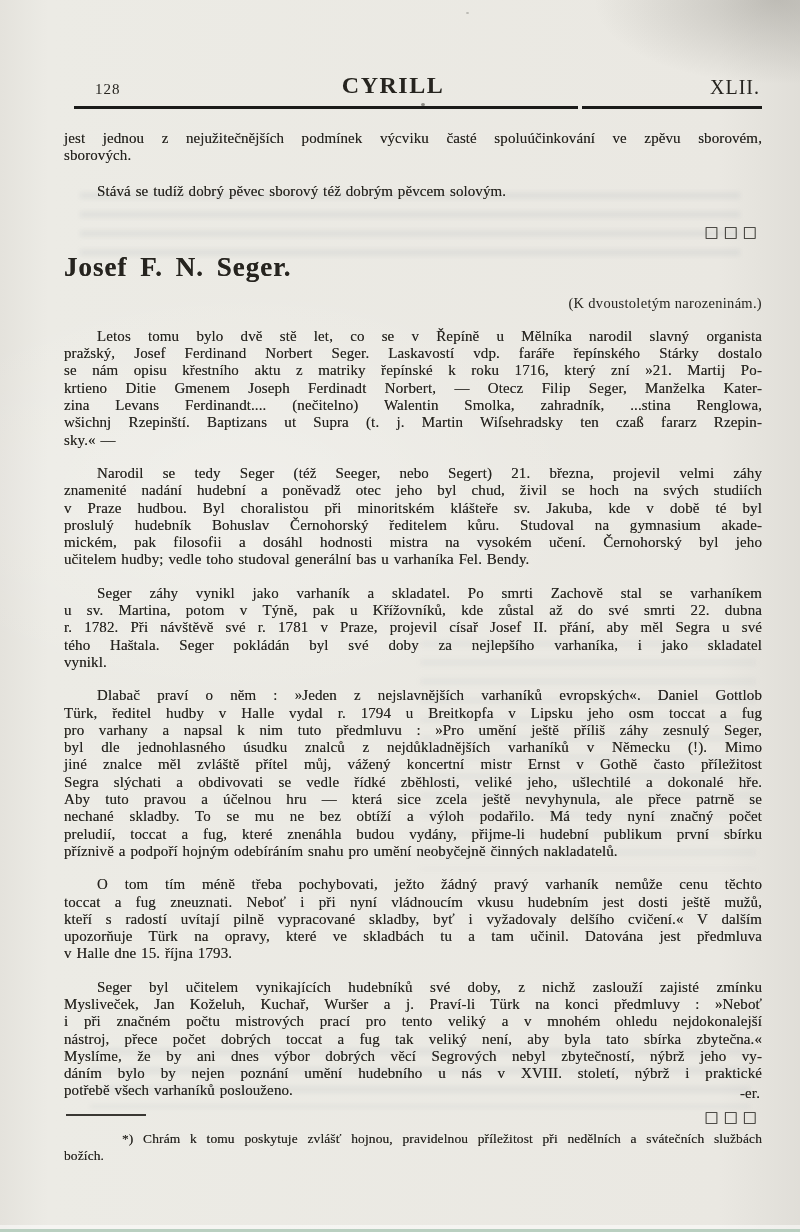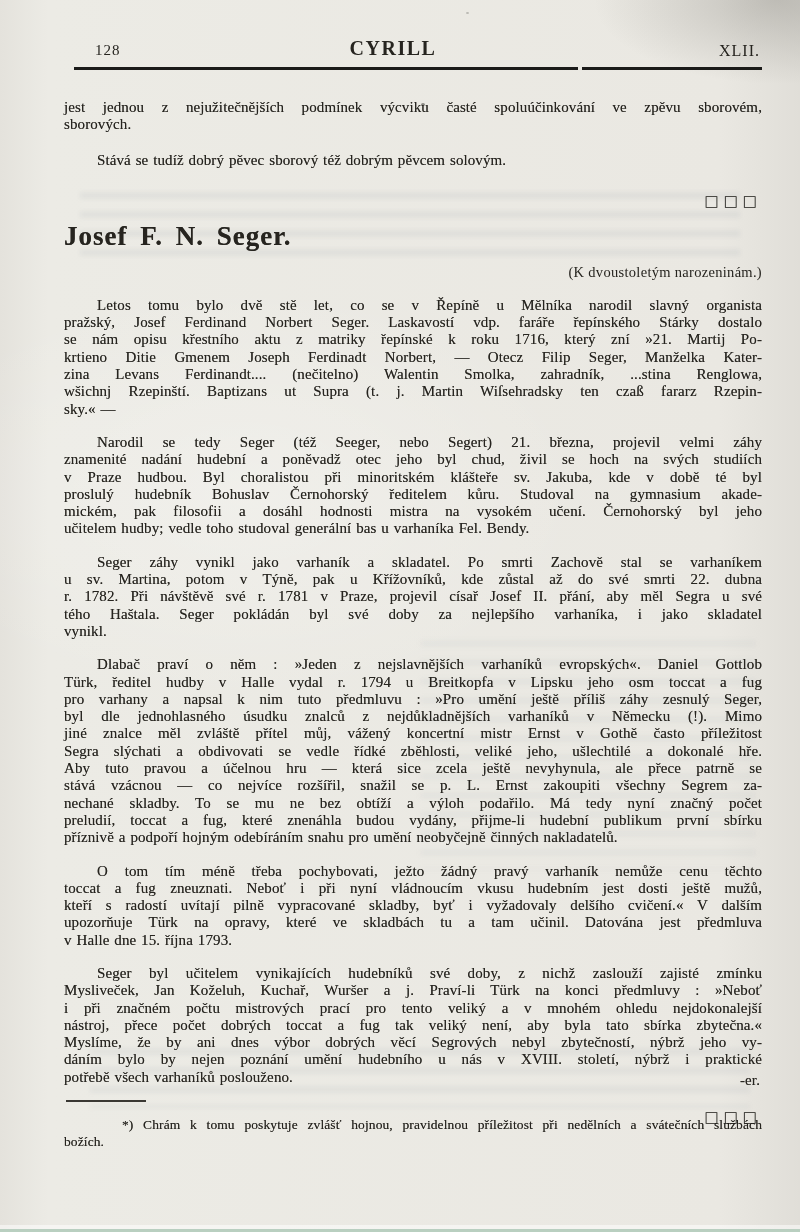--- a/index.html
+++ b/index.html
@@ -11,42 +11,42 @@
     overflow: hidden;
     color: #26241f;
     background:
       radial-gradient(ellipse 260px 120px at 97% 0%, rgba(105,103,96,0.30), transparent 70%),
       radial-gradient(ellipse 500px 300px at 30% 40%, rgba(255,255,255,0.25), transparent 70%),
       linear-gradient(90deg, #e4e2dc 0%, #ecebe5 6%, #eae8e2 90%, #e0ded8 100%);
   }
   .content { position: absolute; left: 64px; right: 38px; top: 0; }
 
   
-  .pageheader { position: relative; margin-top: 37px; height: 26px; }
+  .pageheader { position: relative; margin-top: 76px; height: 26px; }
   .pagenum  { position: absolute; left: 31px; bottom: 4px; font-size: 15px; letter-spacing: 1px; }
   .journal  { position: absolute; left: 0; right: 40px; bottom: 3px; text-align: center;
-              font-weight: bold; font-size: 20px; letter-spacing: 1.5px; }
-  .volume   { position: absolute; right: 2px; bottom: 3px; font-size: 16px; letter-spacing: 1px; }
+              font-weight: bold; font-size: 24px; letter-spacing: 1.5px; }
+  .volume   { position: absolute; right: 2px; bottom: 3px; font-size: 20px; letter-spacing: 1px; }
   .rule { position: absolute; height: 3px; background: #1b1b19; bottom: -7px; }
   .rule-left  { left: 10px; width: 504px; }
   .rule-right { right: 0; width: 180px; }
 
   
   .tline {
     position: relative;
     font-size: 15px; line-height: 17.3px;
     text-align: justify; text-align-last: justify;
     letter-spacing: 0.1px; word-spacing: 1px;
     text-shadow: 0 0 0.4px rgba(20,18,14,0.55);
     white-space: pre-wrap;
   }
   .tline.lastline { text-align-last: left; }
   .para.indent .tline:first-child { padding-left: 33px; }
 
-  .intro { margin-top: 36px; }
+  .intro { margin-top: 28px; }
   .intro .para + .para { margin-top: 18px; }
 
   .marker {
     font-family: "DejaVu Sans", sans-serif;
     font-size: 15px; font-weight: bold; letter-spacing: 5px;
     color: #15140f; text-align: right;
   }
   .marker-top { margin-top: 23px; }
   .marker-bottom { position: absolute; top: 1108px; right: 38px; }
 
@@ -141,21 +141,20 @@
           <div class="tline lastline">vynikl.</div>
         </div>
         <div class="para indent">
           <div class="tline">Dlabač praví o něm : »Jeden z nejslavnějších varhaníků evropských«. Daniel Gottlob</div>
           <div class="tline">Türk, ředitel hudby v Halle vydal r. 1794 u Breitkopfa v Lipsku jeho osm toccat a fug</div>
           <div class="tline">pro varhany a napsal k nim tuto předmluvu : »Pro umění ještě příliš záhy zesnulý Seger,</div>
           <div class="tline">byl dle jednohlasného úsudku znalců z nejdůkladnějších varhaníků v Německu (!). Mimo</div>
           <div class="tline">jiné znalce měl zvláště přítel můj, vážený koncertní mistr Ernst v Gothě často příležitost</div>
           <div class="tline">Segra slýchati a obdivovati se vedle řídké zběhlosti, veliké jeho, ušlechtilé a dokonalé hře.</div>
           <div class="tline">Aby tuto pravou a účelnou hru — která sice zcela ještě nevyhynula, ale přece patrně se</div>
-          <div class="tline">stává vzácnou — co nejvíce rozšířil, snažil se p. L. Ernst zakoupiti všechny Segrem za-</div>
           <div class="tline">nechané skladby. To se mu ne bez obtíží a výloh podařilo. Má tedy nyní značný počet</div>
           <div class="tline">preludií, toccat a fug, které znenáhla budou vydány, přijme-li hudební publikum první sbírku</div>
           <div class="tline lastline">příznivě a podpoří hojným odebíráním snahu pro umění neobyčejně činných nakladatelů.</div>
         </div>
         <div class="para indent">
           <div class="tline">O tom tím méně třeba pochybovati, ježto žádný pravý varhaník nemůže cenu těchto</div>
           <div class="tline">toccat a fug zneuznati. Neboť i při nyní vládnoucím vkusu hudebním jest dosti ještě mužů,</div>
           <div class="tline">kteří s radostí uvítají pilně vypracované skladby, byť i vyžadovaly delšího cvičení.« V dalším</div>
           <div class="tline">upozorňuje Türk na opravy, které ve skladbách tu a tam učinil. Datována jest předmluva</div>
           <div class="tline lastline">v Halle dne 15. října 1793.</div>

